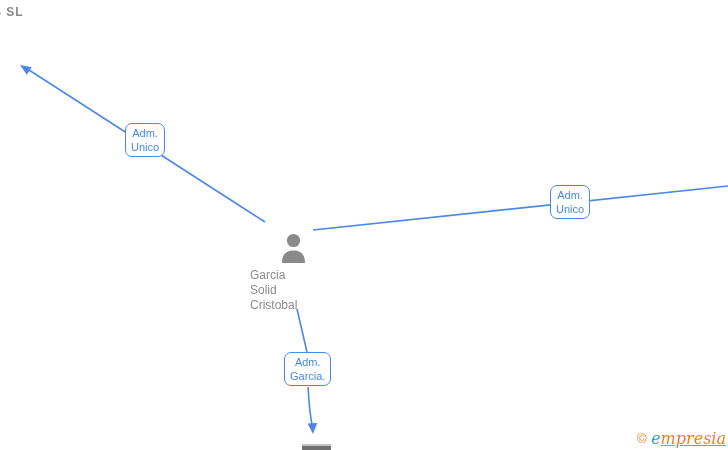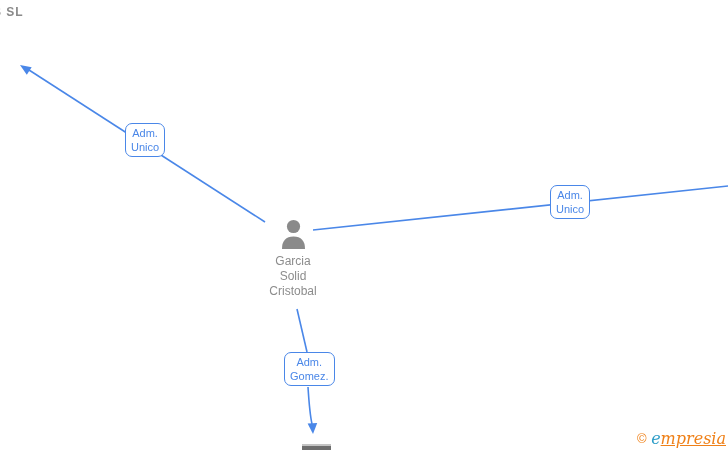--- a/index.html
+++ b/index.html
@@ -48,23 +48,22 @@
     font-size: 12px;
     font-weight: bold;
     letter-spacing: 1px;
     color: #8a8a8a;
     white-space: nowrap;
     cursor: pointer;
   }
   .person-node {
     position: absolute;
     left: 250px;
-    top: 219px;
+    top: 233px;
     width: 86px;
-    text-align: center;
     cursor: pointer;
   }
   .person-icon-svg {
     display: block;
     margin: 0 auto;
     width: 27px;
     height: 31px;
   }
   .person-icon-svg .silhouette {
     fill: var(--node-icon);
@@ -128,21 +127,21 @@
     <div>Unico</div>
   </div>
 
   <div class="edge-label" style="left:550px; top:185px;">
     <div>Adm.</div>
     <div>Unico</div>
   </div>
 
   <div class="edge-label" style="left:284px; top:352px;">
     <div>Adm.</div>
-    <div>Gomez.</div>
+    <div>Garcia.</div>
   </div>
 
   <div class="person-node">
     <svg class="person-icon-svg" viewBox="0 0 27 31" xmlns="http://www.w3.org/2000/svg">
       <circle class="silhouette" cx="13.5" cy="7.5" r="6.6"></circle>
       <path class="silhouette" d="M2 30 Q2 17.5 13.5 17.5 Q25 17.5 25 30 Z"></path>
     </svg>
     <div class="person-name">
       <div>Garcia</div>
       <div>Solid</div>

